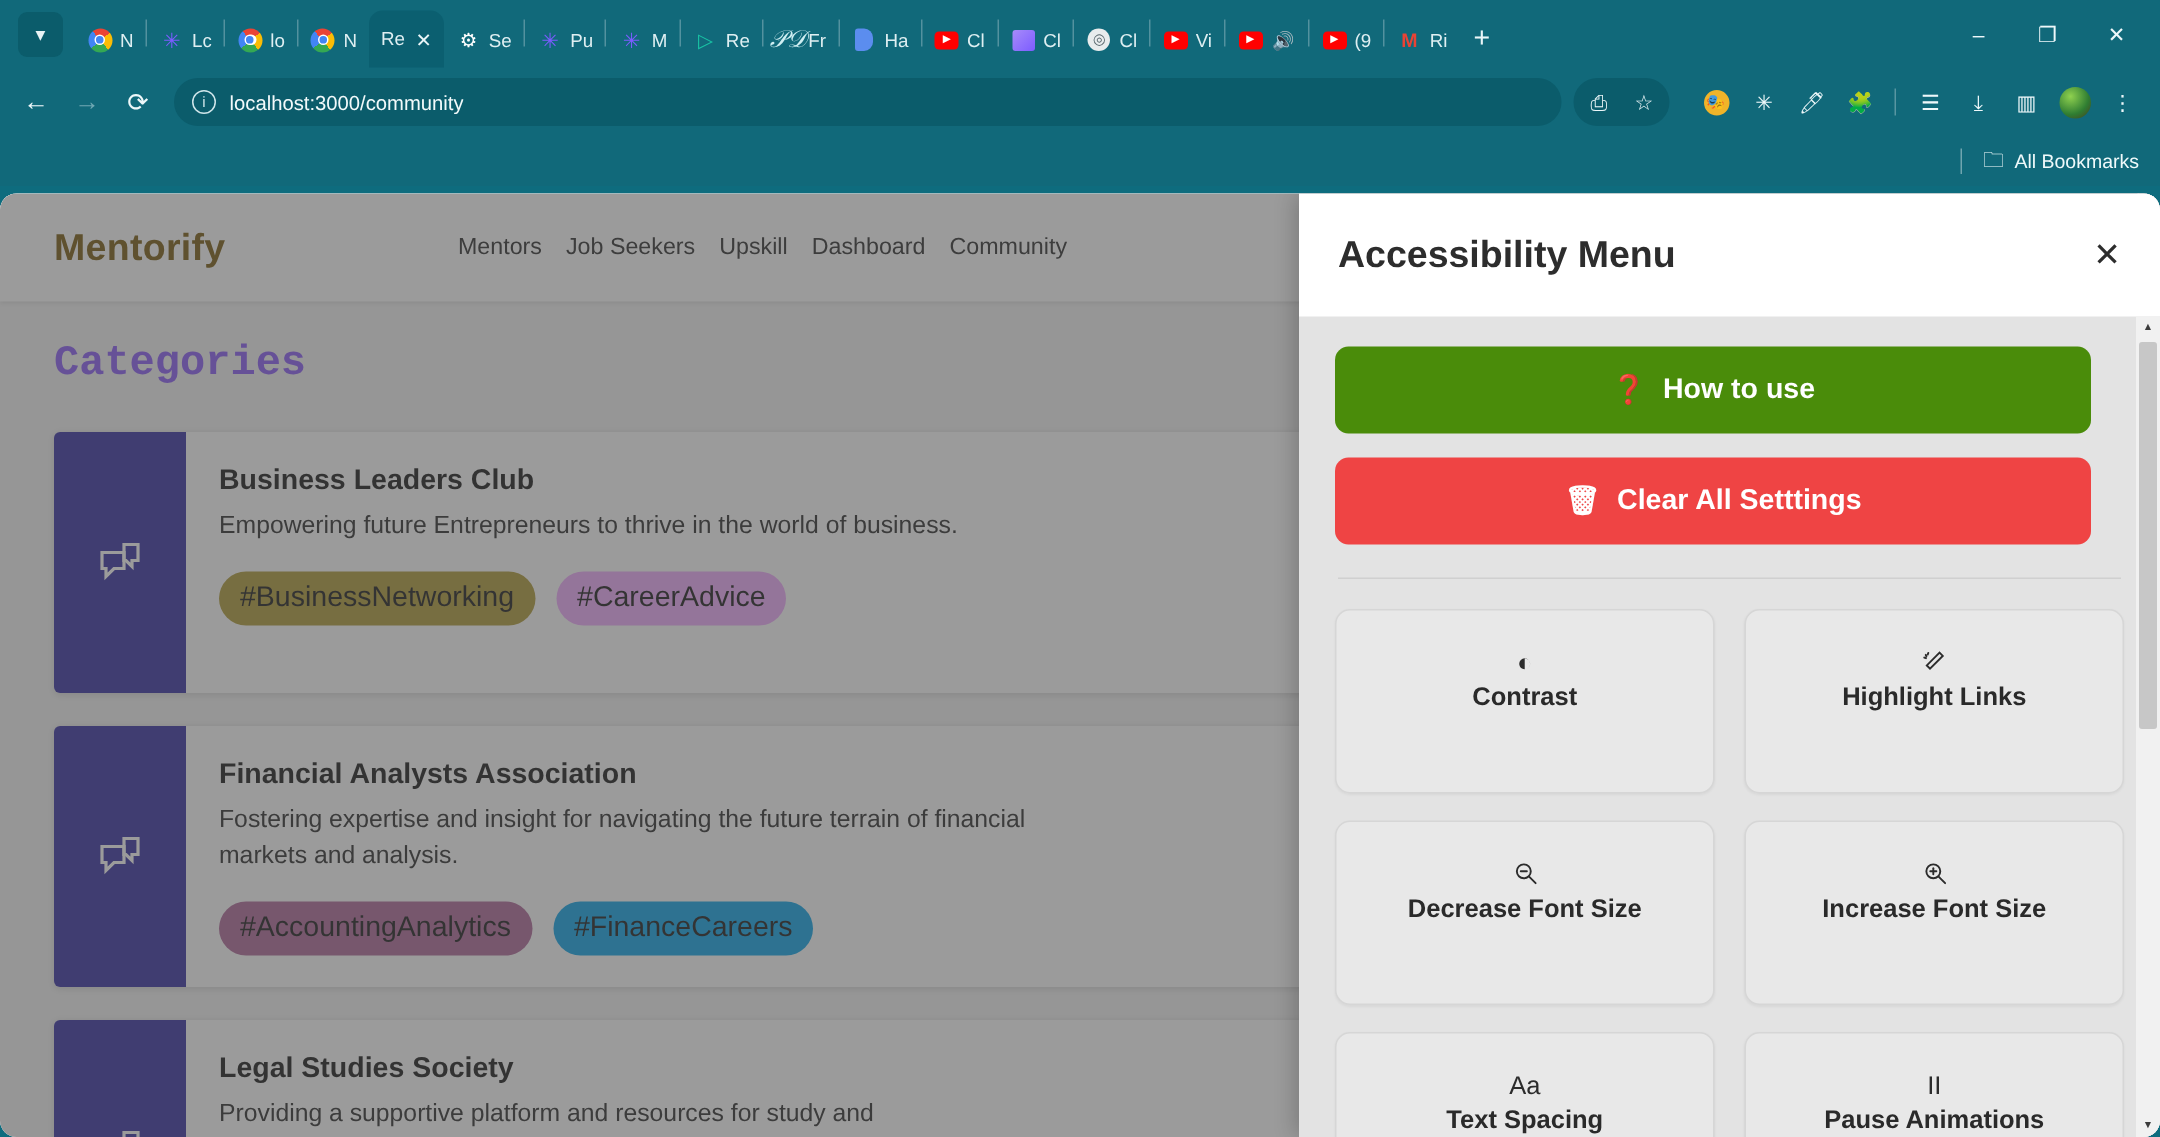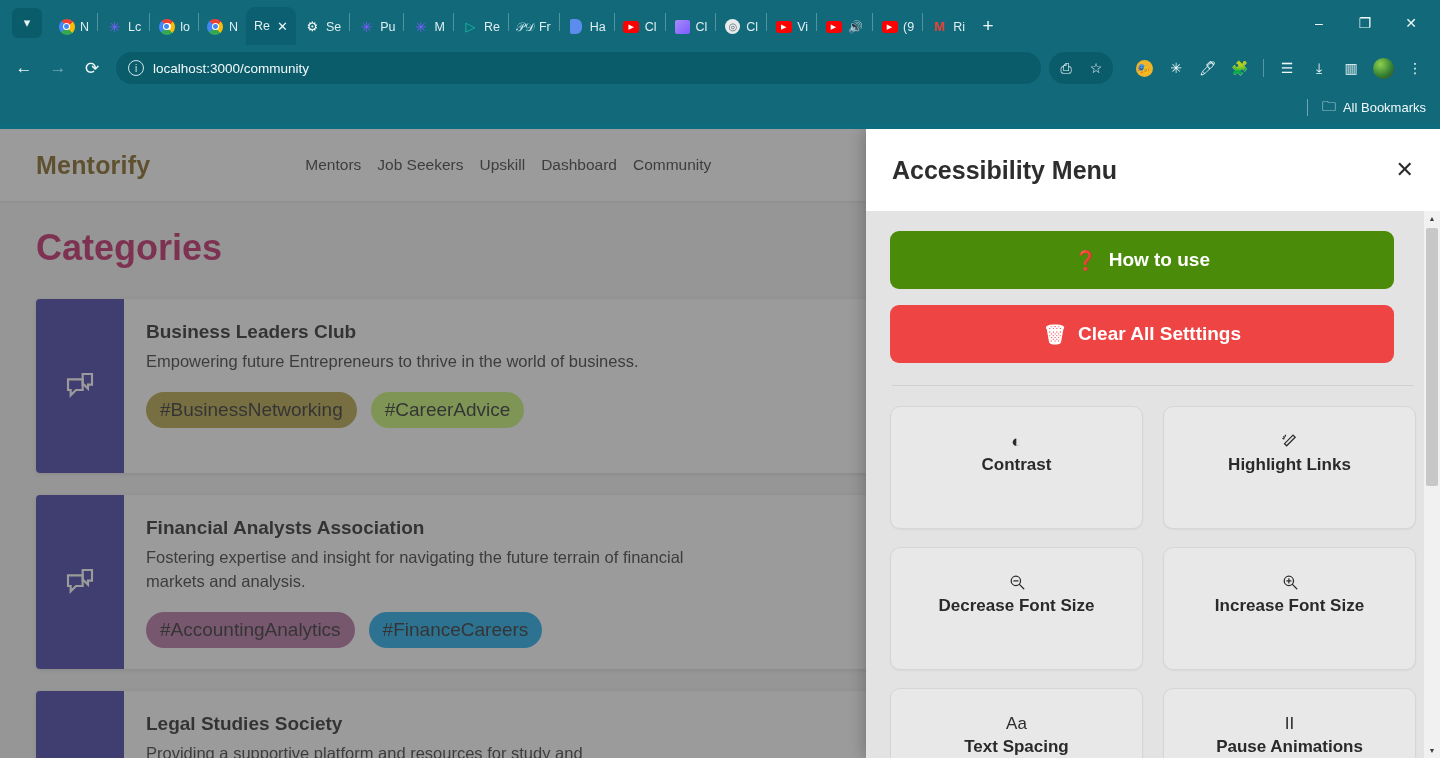--- a/index.html
+++ b/index.html
@@ -59,21 +59,21 @@
   }
 
   
   .fi-chrome { position: relative; width:16px;height:16px;border-radius:50%;
     background: conic-gradient(from -40deg,#ea4335 0 25%,#fbbc05 0 50%,#34a853 0 75%,#4285f4 0 100%); }
   .fi-chrome::after { content:""; position:absolute; inset:4.2px; border-radius:50%; background:#fff; }
   .fi-chrome::before { content:""; position:absolute; inset:5.6px; border-radius:50%; background:#4285f4; z-index:2;}
   .fi-spark { color:#7c5cff; font-size:14px; }
   .fi-gear { color:#fff; font-size:13px; }
   .fi-play { color:#19c4a5; font-size:13px; }
-  .fi-pd { color:#cfeef2; font-size:12px; }
+  .fi-pd { color:#cfeef2; font-size:16px; font-style: italic;}
   .fi-blue { width:12px;height:15px;border-radius:2px 6px 6px 2px;background:#5b8def;}
   .fi-yt { width:16px;height:12px;border-radius:3px;background:#ff0000;display:flex;align-items:center;justify-content:center;color:#fff;font-size:7px;}
   .fi-purple { width:15px;height:14px;border-radius:2px;background:linear-gradient(135deg,#a78bfa,#7c5cff);}
   .fi-oa { width:15px;height:15px;border-radius:50%;background:#e8eced;color:#5b6a70;font-size:10px;display:flex;align-items:center;justify-content:center;}
   .fi-gm { color:#ea4335; font-size:13px; font-weight:bold;}
 
   
   .omnirow { height: 46px; display: flex; align-items: center; padding: 0 10px 0 8px; gap: 2px; }
   .nav-btn {
     width: 32px; height: 32px; display: flex; align-items: center; justify-content: center;
@@ -103,33 +103,33 @@
 
   
   .bookmarks { height: 33px; display: flex; align-items: center; justify-content: flex-end; padding: 0 14px; }
   .bm-sep { width:1px; height:17px; background: rgba(255,255,255,.4); margin-right: 14px;}
   .bm-item { display: flex; align-items: center; gap: 7px; color: #f0fafb; font-size: 13px; }
   .folder-ico { font-size: 14px; }
 
   
   .viewport {
     position: absolute; top: 129px; left: 0; width: 1440px; height: 629px;
-    background: #e9e9ea; overflow: hidden;
+    background: #e9e9ea; overflow: hidden; border-radius: 11px;
   }
   
   .site { position: absolute; inset: 0; background: #f3f3f3; }
   .site-header {
     height: 72px; background: #fff; display: flex; align-items: center;
     padding: 0 0 0 36px; box-shadow: 0 1px 3px rgba(0,0,0,.10);
   }
   .brand { font-size: 25px; font-weight: 700; color: #7a5c10; letter-spacing: .2px; }
   .site-nav { display: flex; align-items: center; gap: 16px; margin-left: 155px; }
   .site-nav a { color: #2f2f2f; font-size: 15.5px; text-decoration: none; white-space: nowrap;}
   .site-main { padding: 26px 36px 0 36px; }
-  .page-title { font-size: 36px; font-weight: 700; color: #be185d; margin-bottom: 30px; }
+  .page-title { font-size: 28px; font-weight: 700; color: #8b5cf6; margin-bottom: 30px; font-family: Liberation Mono, monospace; }
 
   .cat-card {
     display: flex; background: #fff; border-radius: 4px; margin-bottom: 22px;
     box-shadow: 0 1px 4px rgba(0,0,0,.12); overflow: hidden; min-height: 174px;
   }
   .cat-icon-col {
     width: 88px; flex: 0 0 88px; background: #3730a3;
     display: flex; align-items: center; justify-content: center; color: #fff;
   }
   .cat-body { flex: 1; padding: 22px 20px 20px 22px; display: flex; gap: 10px; min-width:0; }
@@ -418,21 +418,21 @@
               <path d="M14 3H21V11H18L18 14L15 11H14Z"></path>
               <path d="M3 7H14V15H9L5 19V15H3Z"></path>
             </svg>
           </div>
           <div class="cat-body">
             <div class="cat-text">
               <div class="cat-name">Business Leaders Club</div>
               <div class="cat-desc">Empowering future Entrepreneurs to thrive in the world of business.</div>
               <div class="tags">
                 <span class="tag" style="background:#b09b38">#BusinessNetworking</span>
-                <span class="tag" style="background:#bef264">#CareerAdvice</span>
+                <span class="tag" style="background:#f0abfc">#CareerAdvice</span>
               </div>
             </div>
             <div class="cat-stats">
               <div class="stat">
                 <div class="stat-num">150</div>
                 <div class="stat-lbl">POSTS</div>
               </div>
               <div class="stat">
                 <div class="stat-num">850</div>
                 <div class="stat-lbl">MESSA</div>

